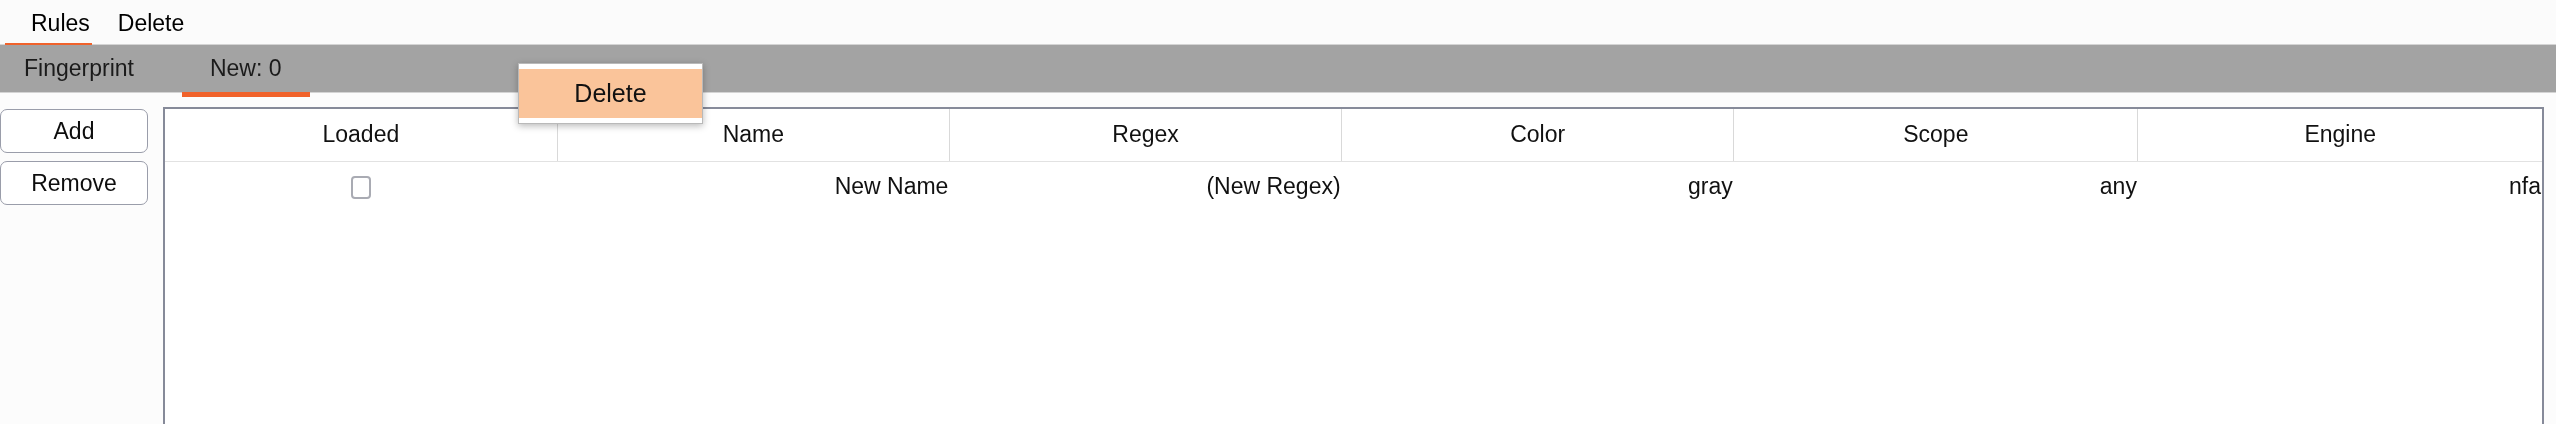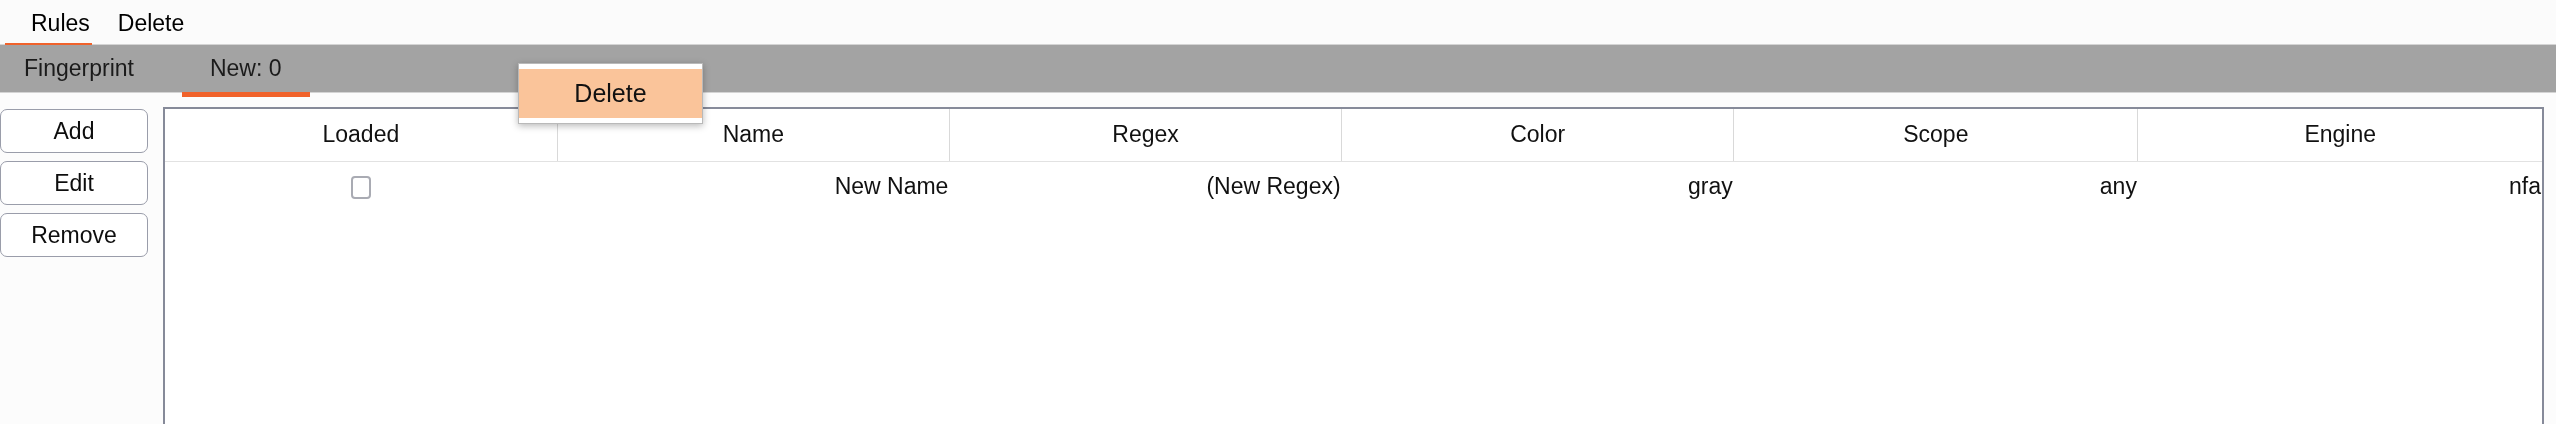--- a/index.html
+++ b/index.html
@@ -207,23 +207,20 @@
     <div class="item">
       <span>Delete</span>
     </div>
   </div>
 
   <div class="body-area">
 
     <div class="side-buttons">
       <div class="btn">
         <span>Add</span>
-      </div>
-      <div class="btn">
-        <span>Edit</span>
       </div>
       <div class="btn">
         <span>Remove</span>
       </div>
     </div>
 
     <div class="table-wrap">
       <table class="rules-table">
         <colgroup>
           <col style="width:16.5%">

